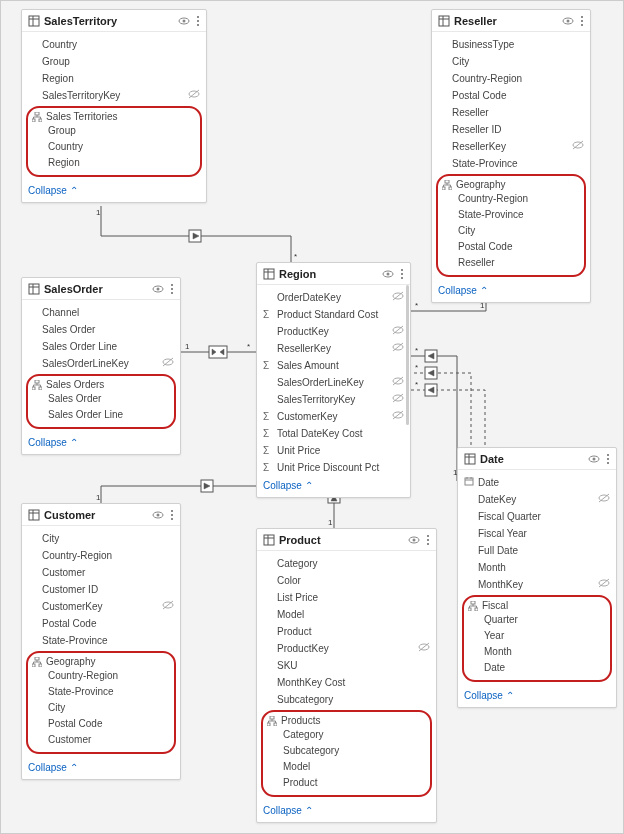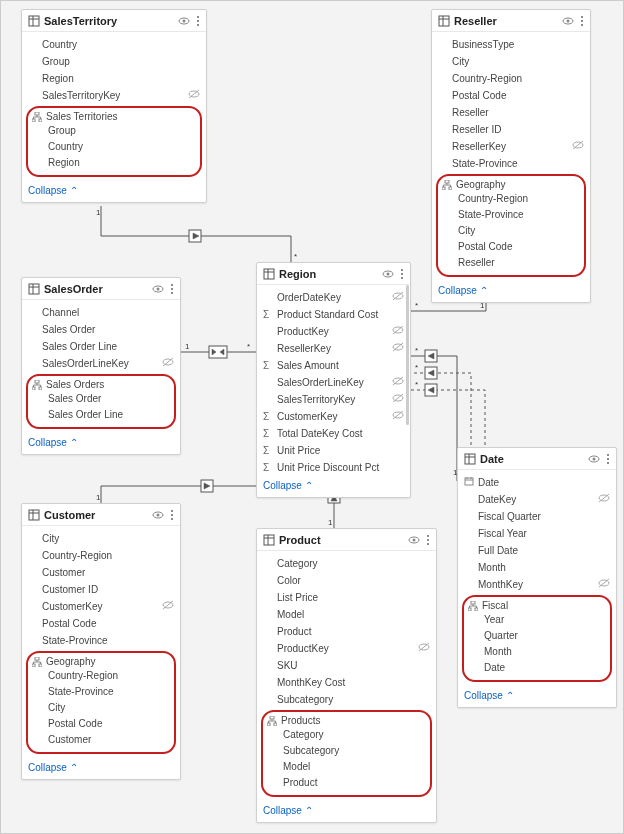--- a/index.html
+++ b/index.html
@@ -719,22 +719,22 @@
             <rect x="0" y="7" width="3" height="3" fill="none" stroke="#888"></rect>
             <rect x="7" y="7" width="3" height="3" fill="none" stroke="#888"></rect>
             <line x1="5" y1="3" x2="5" y2="5" stroke="#888"></line>
             <line x1="1.5" y1="7" x2="1.5" y2="5" stroke="#888"></line>
             <line x1="8.5" y1="7" x2="8.5" y2="5" stroke="#888"></line>
             <line x1="1.5" y1="5" x2="8.5" y2="5" stroke="#888"></line>
           </svg>
         </span>
         <span>Fiscal</span>
       </div>
+    <div class="hier-item"><span>Quarter</span></div>
     <div class="hier-item"><span>Year</span></div>
-    <div class="hier-item"><span>Quarter</span></div>
     <div class="hier-item"><span>Month</span></div>
     <div class="hier-item"><span>Date</span></div>
   </div>
   <div class="collapse-link">
       <span>Collapse</span>
       <span class="chev-up">⌃</span>
     </div>
 </div>
 
 </body></html>

